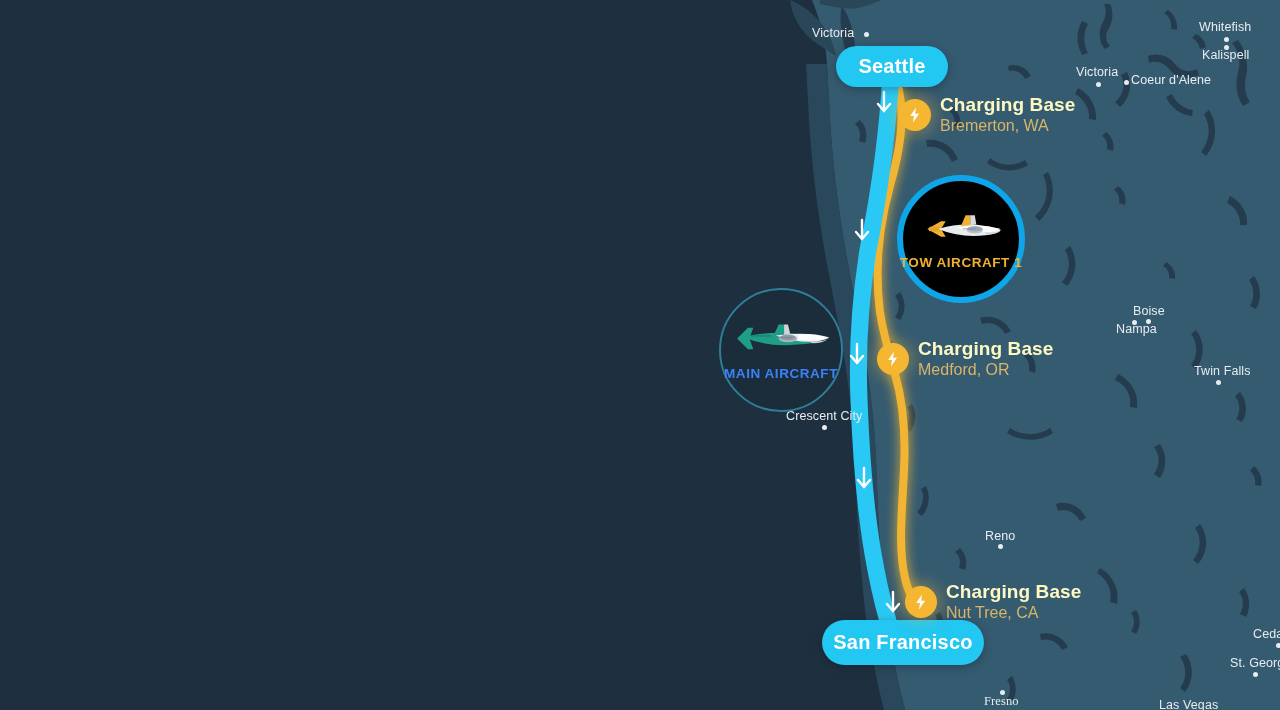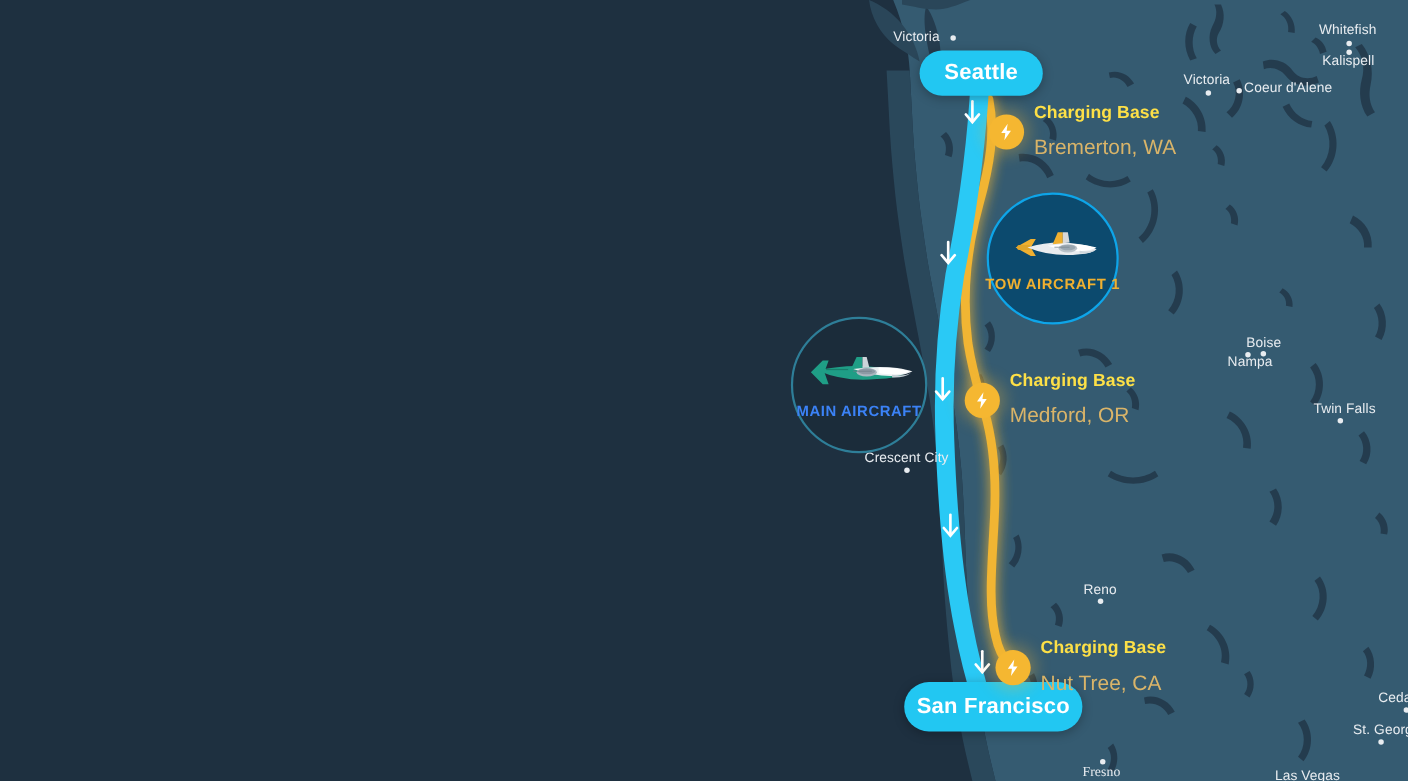--- a/index.html
+++ b/index.html
@@ -31,36 +31,36 @@
   }
   .charge-dot{
     position:relative;width:32px;height:32px;border-radius:50%;
     background:#f5b731;flex:0 0 auto;
     box-shadow:0 0 14px 5px rgba(245,183,49,.30);
     display:flex;align-items:center;justify-content:center;
   }
   .charge-dot svg{display:block;}
   .charge-txt{line-height:1.15;}
   .charge-title{
-    color:#fde047;font-size:16px;font-weight:700;white-space:nowrap;letter-spacing:.1px;
+    color:#fef9c3;font-size:19px;font-weight:700;white-space:nowrap;letter-spacing:.1px;
   }
   .charge-sub{
-    color:#d9b469;font-size:19px;font-weight:400;white-space:nowrap;margin-top:12px;
+    color:#d9b469;font-size:16px;font-weight:400;white-space:nowrap;margin-top:1px;
   }
 
   .badge{
     position:absolute;border-radius:50%;
     display:flex;flex-direction:column;align-items:center;justify-content:center;
   }
   .badge .plane{display:block;}
   .badge-label{
     font-size:13.5px;font-weight:700;letter-spacing:.55px;white-space:nowrap;
   }
   .badge.tow{
-    width:116px;height:116px;background:#0c4a6e;border:2px solid #0ea5e9;
+    width:116px;height:116px;background:#000000;border:6px solid #0ea5e9;
   }
   .badge.tow .badge-label{color:#f0b030;margin-top:6px;}
   .badge.main{
     width:120px;height:120px;background:#1b2c3a;border:2px solid #2e7e98;
   }
   .badge.main .badge-label{color:#3b82f6;margin-top:6px;}
 
   #tow1{left:897px;top:175px;}
   #tow2{left:902px;top:416px;}
   #mainac{left:719px;top:288px;}

